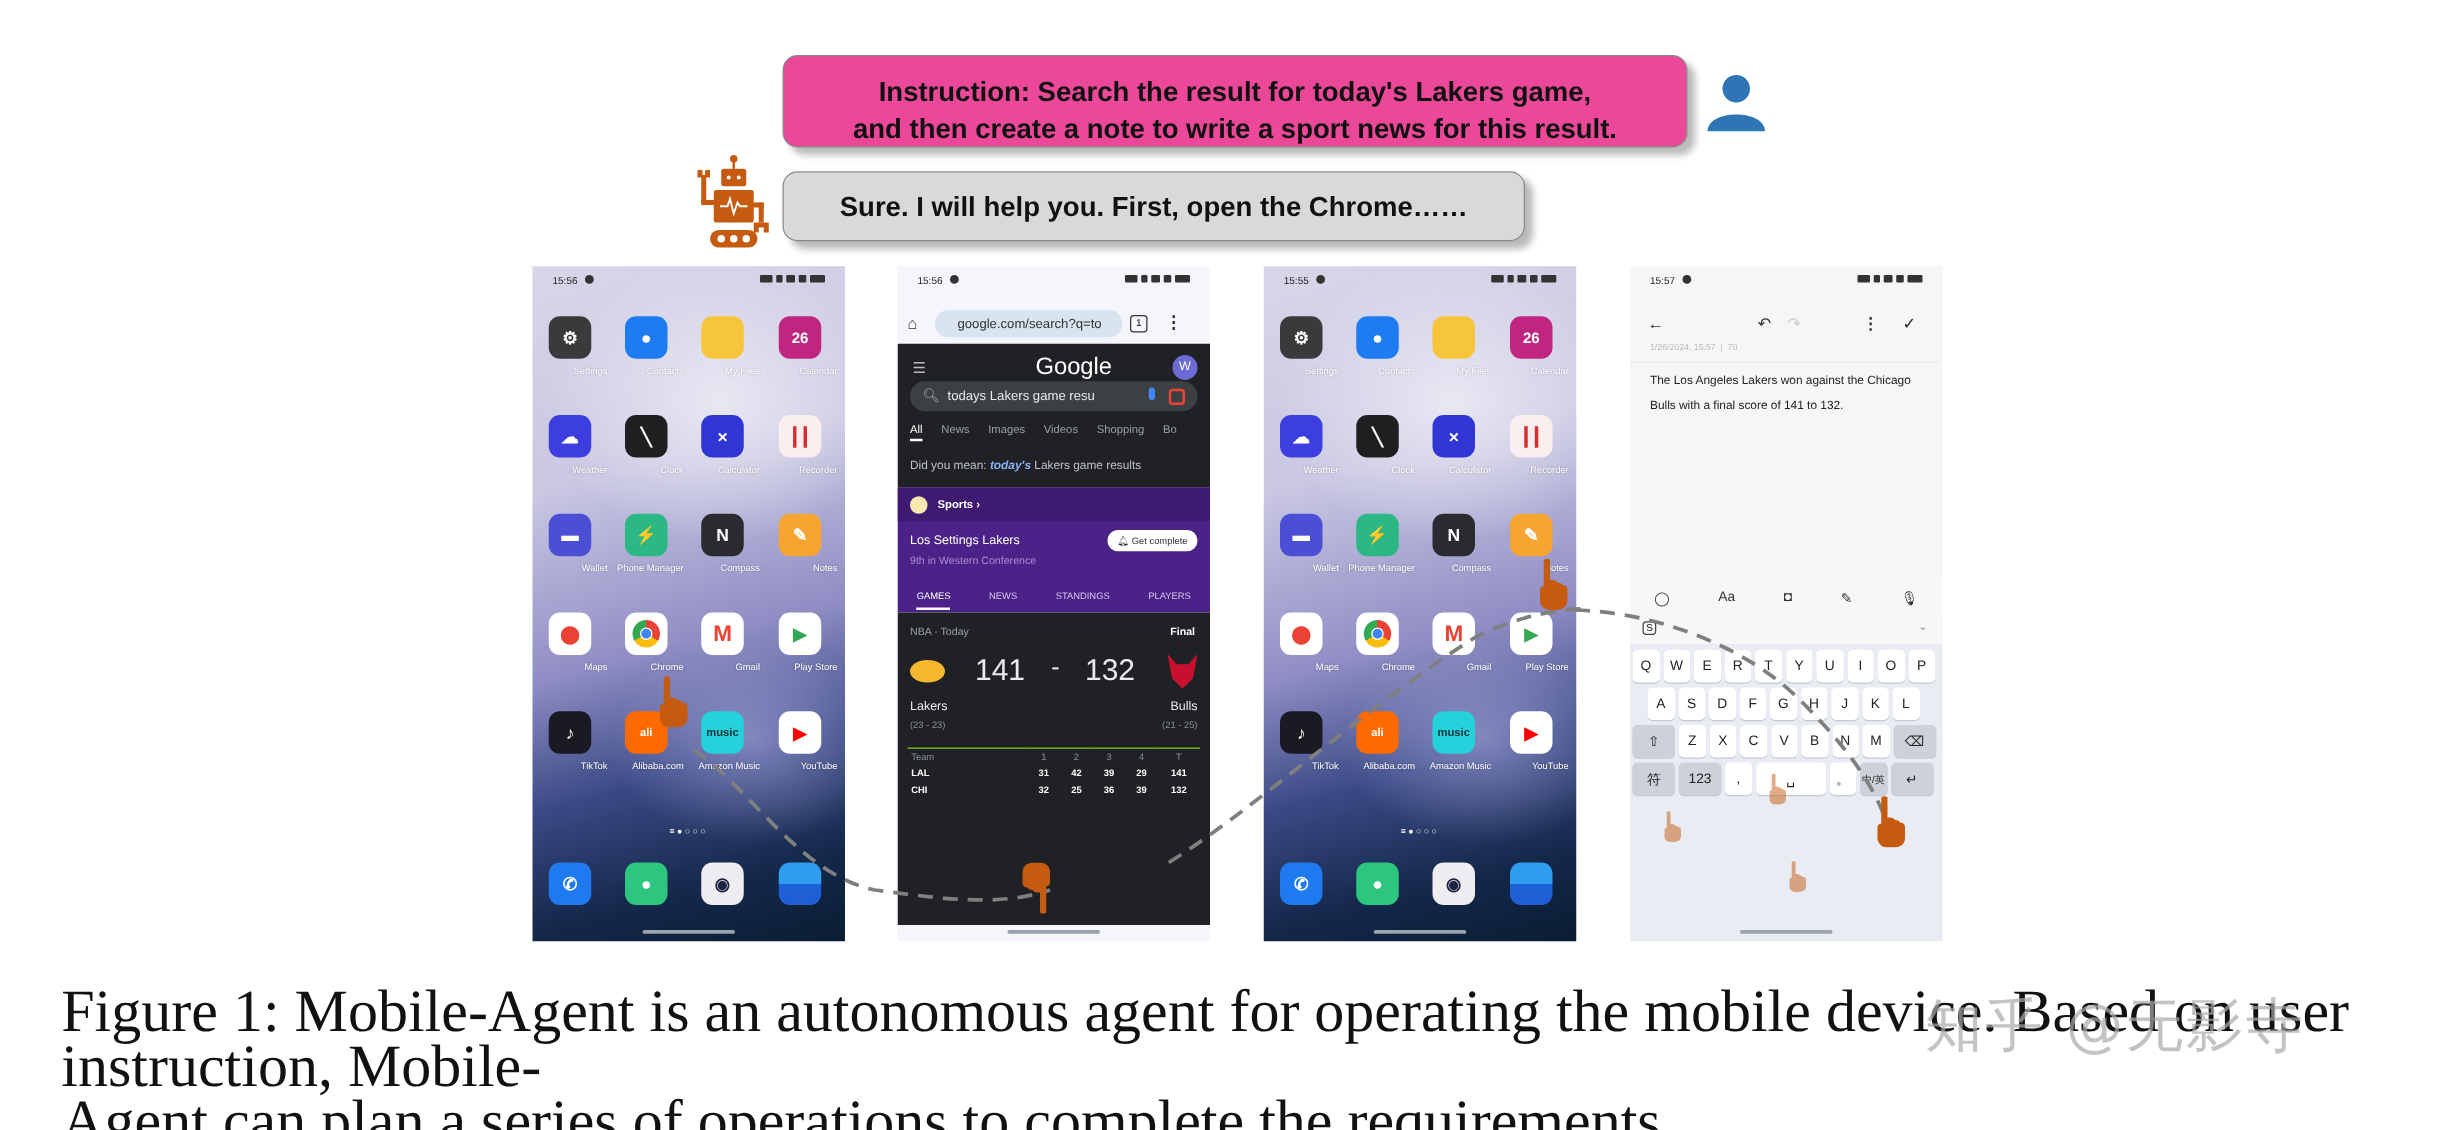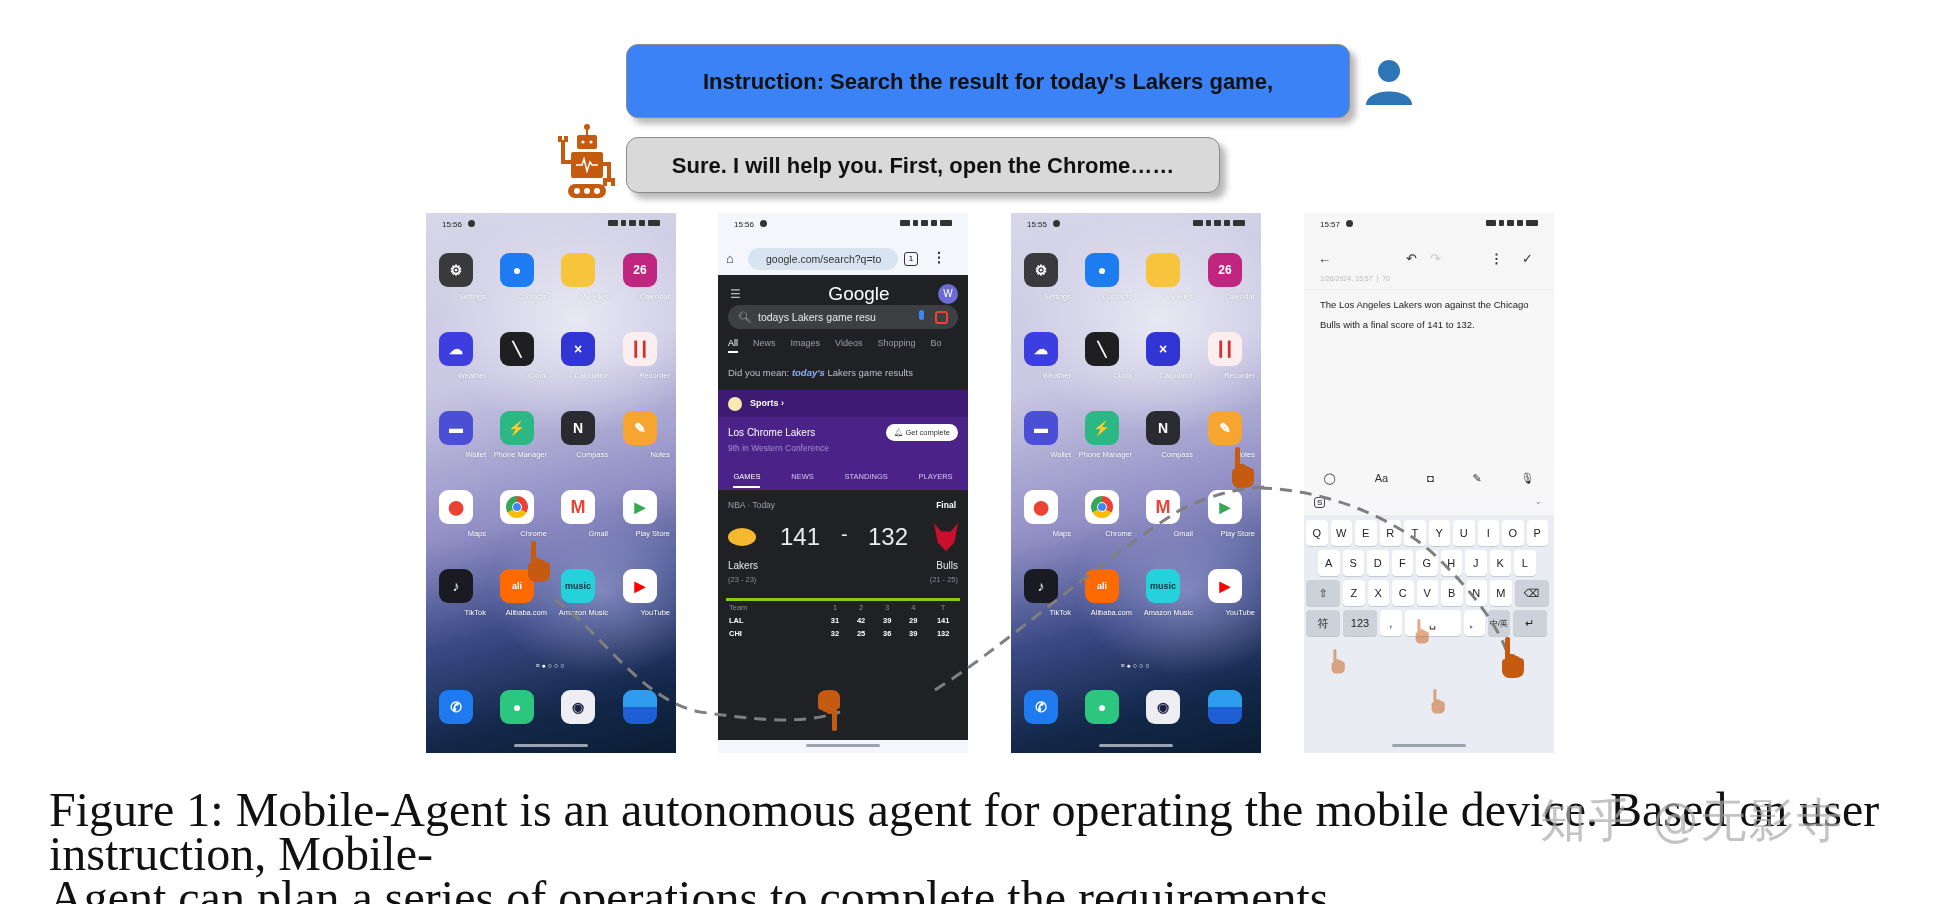--- a/index.html
+++ b/index.html
@@ -1,21 +1,21 @@
 <!DOCTYPE html>
 <html><head>
 <meta charset="utf-8">
 <style>
   html, body { margin:0; padding:0; background:#ffffff; }
   body { width:1954px; height:904px; position:relative; overflow:hidden; font-family:"Liberation Sans", sans-serif; }
   .abs { position:absolute; }
 
   
   .bubble { position:absolute; border:1px solid #8a8a8a; border-radius:12px; box-shadow:6px 6px 6px rgba(0,0,0,0.28); display:flex; align-items:center; justify-content:center; text-align:center; font-weight:bold; color:#111; font-size:22px; line-height:29px; }
-  .bubble.user { left:626px; top:44px; width:722px; height:72px; background:#3b82f6; }
+  .bubble.user { left:626px; top:44px; width:722px; height:72px; background:#ec4899;align-items:flex-end; }
   .bubble.bot { left:626px; top:137px; width:592px; height:54px; background:#d9d9d9; }
 
   
   .phone { position:absolute; top:213px; width:250px; height:540px; overflow:hidden; font-family:"Liberation Sans", sans-serif; }
   .p1 { left:426px; }
   .p2 { left:718px; background:#f4f6fb; }
   .p3 { left:1011px; }
   .p4 { left:1304px; background:#f6f6f6; }
   .wall { background:
       radial-gradient(ellipse 160px 120px at 70% 70%, rgba(180,180,230,0.55), transparent 70%),
@@ -70,21 +70,21 @@
   .score .final { position:absolute; right:12px; top:10px; font-size:8.5px; font-weight:bold; color:#fff; }
   .score .s1 { position:absolute; left:62px; top:33px; font-size:24px; }
   .score .dash { position:absolute; left:123px; top:33px; font-size:20px; }
   .score .s2 { position:absolute; left:150px; top:33px; font-size:24px; }
   .score .lal-logo { position:absolute; left:10px; top:38px; width:28px; height:18px; border-radius:50%; background:#f6b82f; }
   .score .chi-logo { position:absolute; right:10px; top:33px; width:24px; height:28px; background:#c8102e; clip-path:polygon(0 0,30% 30%,70% 30%,100% 0,85% 70%,50% 100%,15% 70%); }
   .score .tl { position:absolute; left:10px; top:70px; font-size:10px; }
   .score .tr { position:absolute; right:10px; top:70px; font-size:10px; }
   .score .rl { position:absolute; left:10px; top:85px; font-size:7.5px; color:#8a8f94; }
   .score .rr { position:absolute; right:10px; top:85px; font-size:7.5px; color:#8a8f94; }
-  .score table { position:absolute; left:8px; top:108px; width:234px; border-collapse:collapse; font-size:7.5px; border-top:3px solid #84cc16; }
+  .score table { position:absolute; left:8px; top:108px; width:234px; border-collapse:collapse; font-size:7.5px; border-top:1px solid #84cc16; }
   .score td { padding:2px 3px; text-align:center; }
   .score td:first-child { text-align:left; width:90px; }
   .score tr.hd td { color:#8a8f94; }
   .score tr.tm td { font-weight:bold; color:#fff; }
 
   
   .ntool { position:absolute; top:38px; left:0; width:100%; height:20px; font-size:13px; color:#333; }
   .ntool span { position:absolute; top:0; }
   .nmeta { position:absolute; top:62px; left:16px; font-size:7px; color:#bbb; }
   .ndiv { position:absolute; top:76px; left:0; width:100%; height:1px; background:#ececec; }
@@ -101,20 +101,21 @@
   
   .caption { position:absolute; left:49px; top:788px; width:1880px; font-family:"Liberation Serif", serif; font-size:48px; line-height:44px; color:#111; }
   .wm { position:absolute; left:1540px; top:790px; font-size:46px; color:rgba(170,170,170,0.7); font-family:"DejaVu Sans", sans-serif; letter-spacing:2px; }
 </style>
 </head>
 <body>
 
 <div class="bubble user">
   <div>
     <div>Instruction: Search the result for today's Lakers game,</div>
+    <div>and then create a note to write a sport news for this result.</div>
   </div>
 </div>
 <svg class="abs" style="left:1363px;top:55px" width="52" height="52" viewBox="0 0 52 52">
   <circle cx="26" cy="16" r="11" fill="#2e75b6"></circle>
   <path d="M3 50 C3 32 49 32 49 50 Z" fill="#2e75b6"></path>
 </svg>
 
 <svg class="abs" style="left:556px;top:122px" width="62" height="80" viewBox="0 0 62 80">
   <g fill="#c55a11">
     <circle cx="31" cy="5" r="3"></circle>
@@ -294,21 +295,21 @@
       <span>Shopping</span>
       <span>Bo</span>
     </div>
     <div class="dym"><span>Did you mean: </span><b>today's</b><span> Lakers game results</span></div>
   </div>
   <div class="sports">
     <div class="hdr">
         <span class="trophy"></span>
         <span class="t">Sports ›</span>
       </div>
-    <div class="team">Los Chrome Lakers</div>
+    <div class="team">Los Settings Lakers</div>
     <div class="conf">9th in Western Conference</div>
     <div class="notify"><span>🔔︎ </span><span>Get complete</span></div>
     <div class="stabs">
       <span class="on">GAMES</span>
       <span>NEWS</span>
       <span>STANDINGS</span>
       <span>PLAYERS</span>
     </div>
   </div>
   <div class="score">

